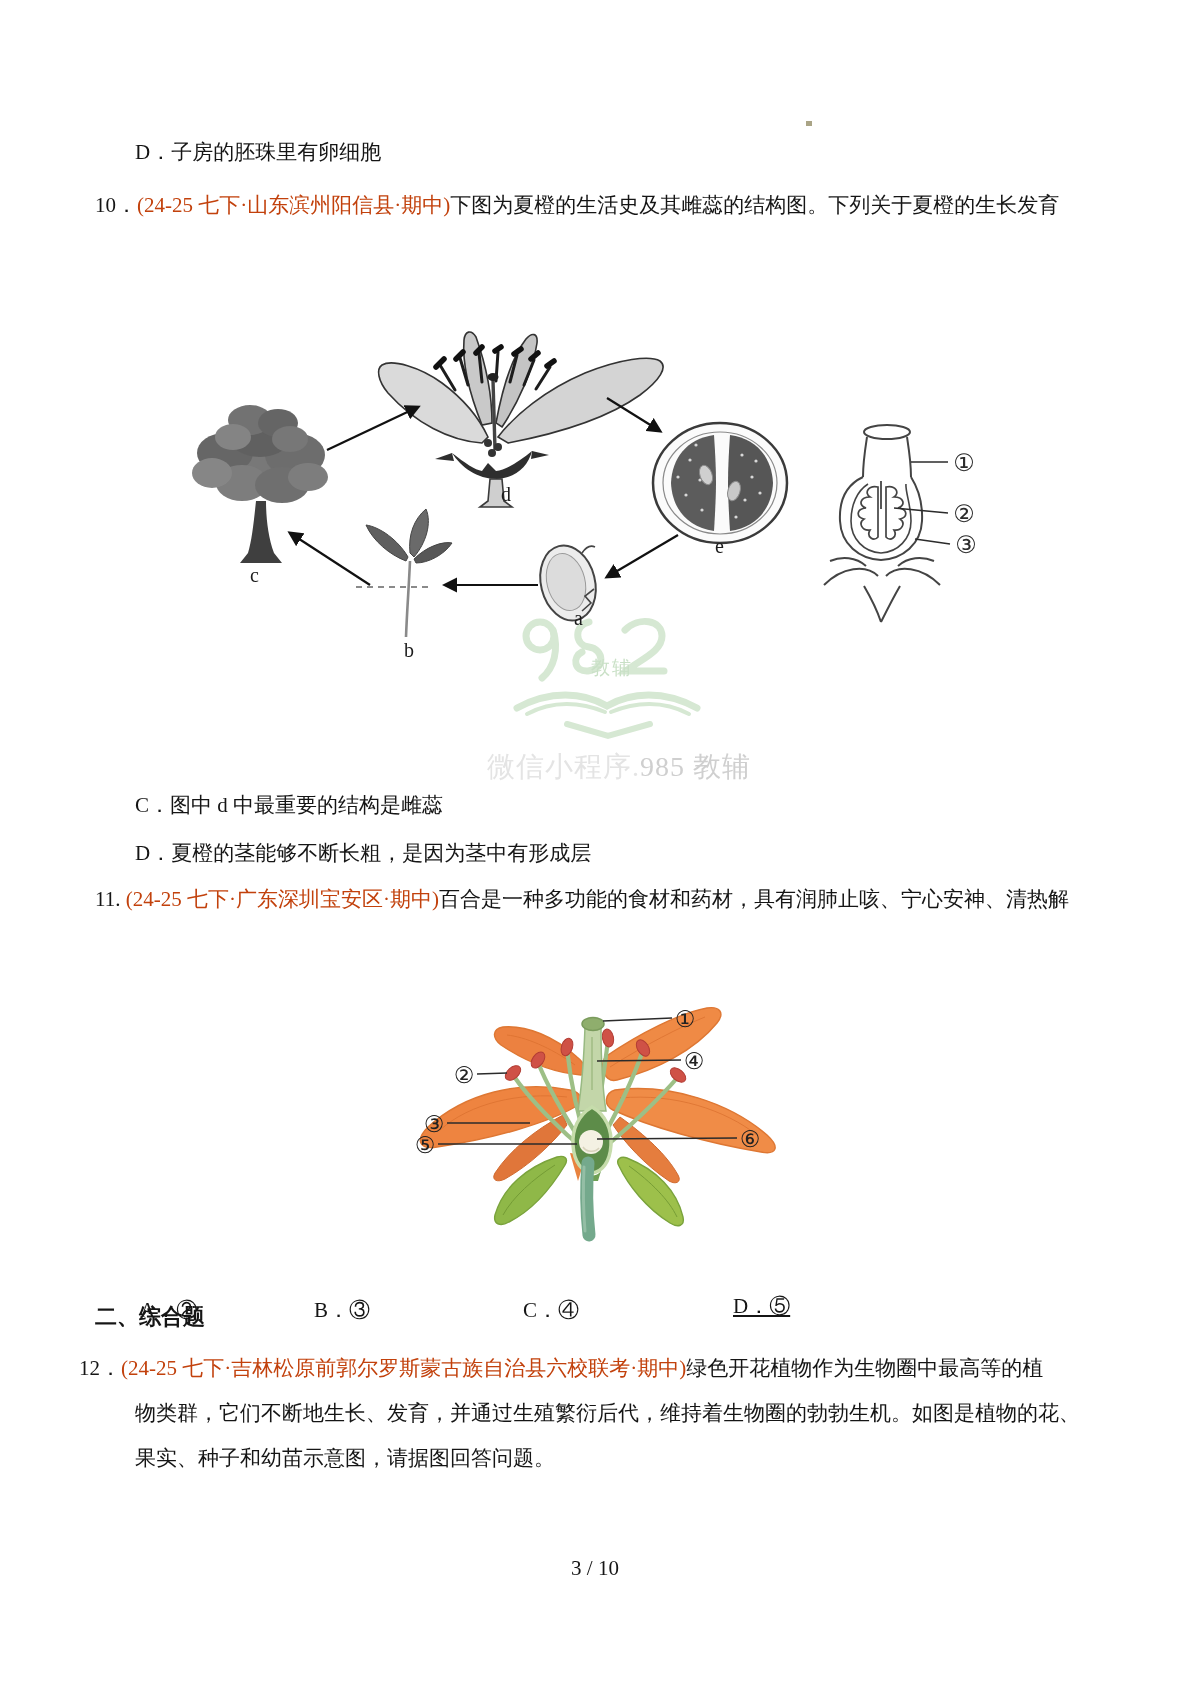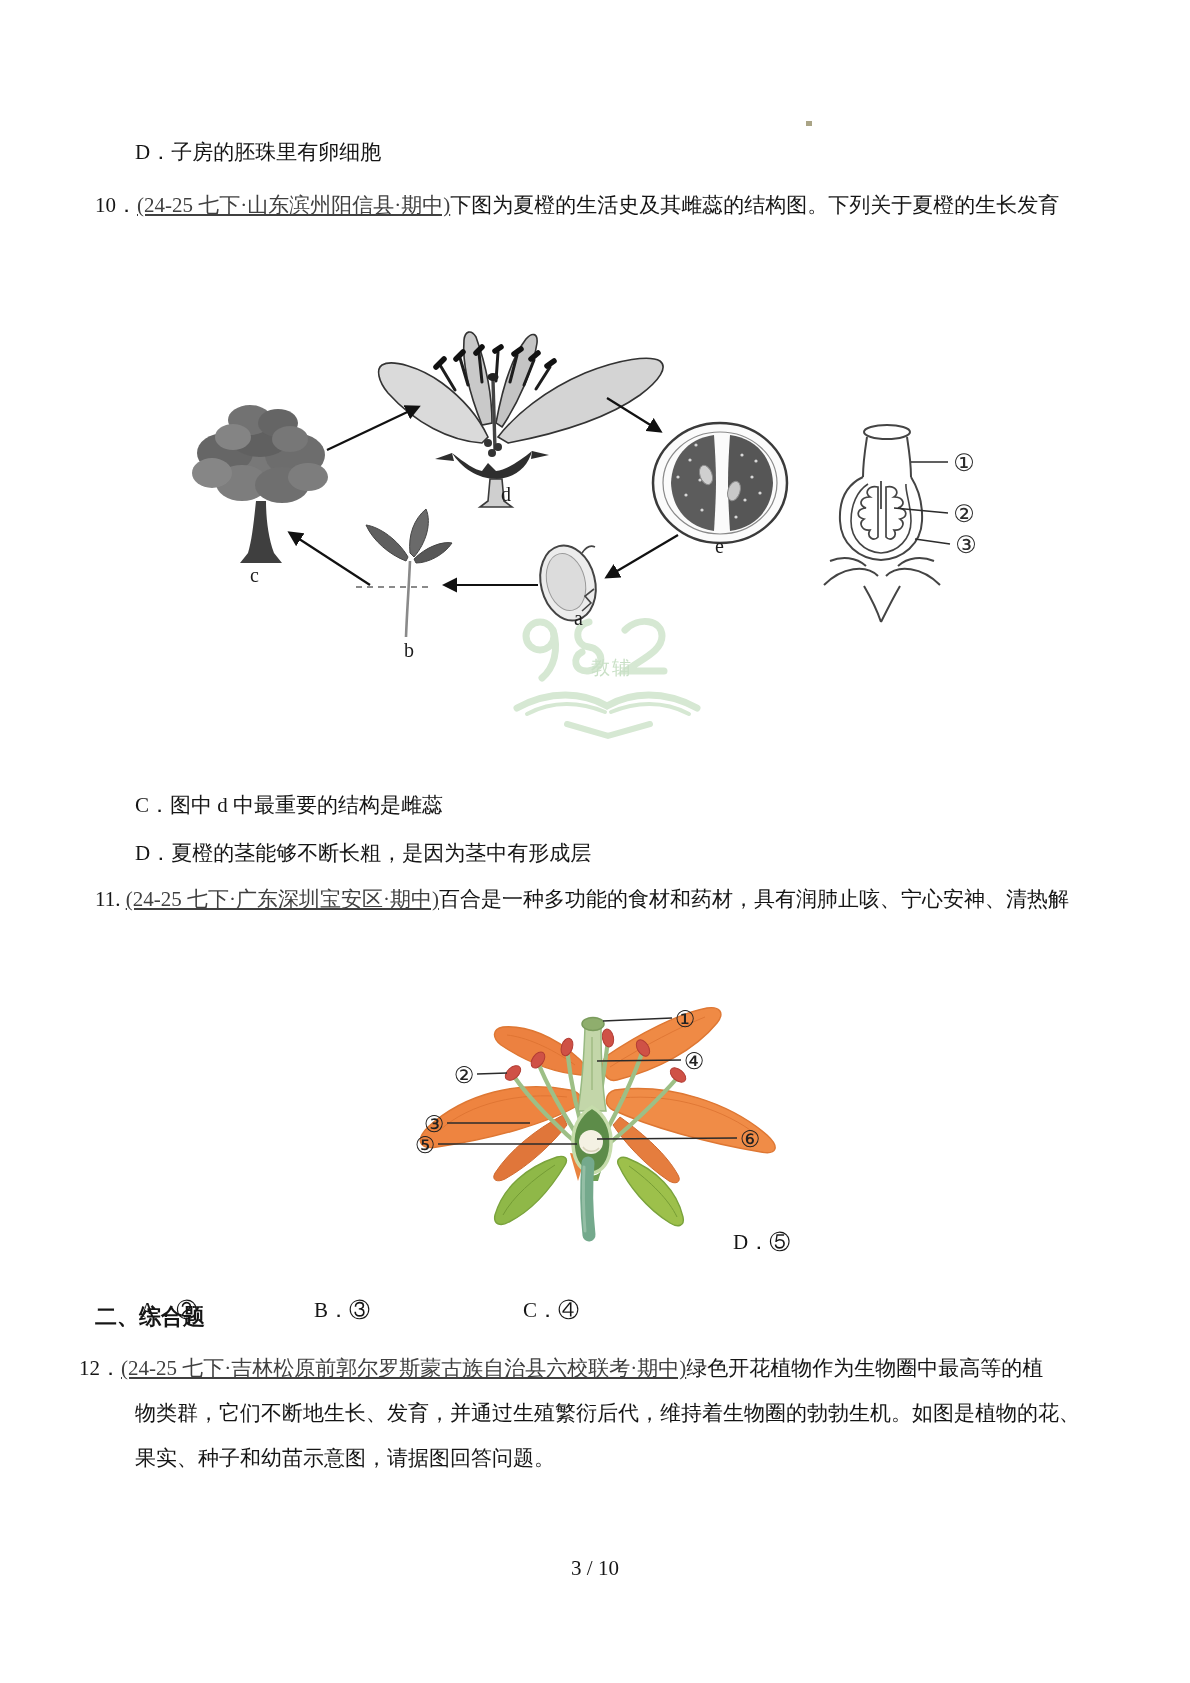--- a/index.html
+++ b/index.html
@@ -1,21 +1,21 @@
 <!DOCTYPE html>
 <html><head>
 <meta charset="utf-8">
 <style>
   html,body{margin:0;padding:0;background:#ffffff;}
   .page{
     position:relative;width:1190px;height:1683px;background:#ffffff;overflow:hidden;
     font-family:"Liberation Serif","DejaVu Serif",serif;color:#151515;
   }
   .line{position:absolute;white-space:nowrap;font-size:21px;line-height:26px;z-index:3;}
-  .green{color:#404040;text-decoration:underline;}
+  .green{color:#c2410c;}
   .emph{
     text-emphasis:filled dot #151515;-webkit-text-emphasis:filled dot #151515;
     text-emphasis-position:under right;-webkit-text-emphasis-position:under;
   }
   .section-header{
     font-family:"Liberation Sans","DejaVu Sans",sans-serif;font-weight:700;font-size:22px;
   }
   .opt-span{position:absolute;white-space:nowrap;font-size:21px;z-index:3;margin-top:32px;}
   .footer{position:absolute;left:0;right:0;top:1556px;text-align:center;font-size:21px;z-index:3;}
   .figure{position:absolute;z-index:2;}
@@ -39,20 +39,23 @@
       <path d="M 48,22 C 54,42 49,60 37,70"></path>
       <path d="M 84,14 C 69,17 69,37 84,39 C 99,41 101,61 83,63 C 69,64 67,49 77,44"></path>
       <path d="M 120,22 C 134,8 157,12 157,28 C 157,44 134,52 121,63 L 159,63"></path>
       <path d="M 12,100 C 45,82 78,84 102,98 C 126,84 159,82 192,100"></path>
       <path d="M 22,106 C 48,92 76,94 100,104 M 106,104 C 130,94 158,92 184,106" stroke-width="4"></path>
       <path d="M 62,116 L 103,128 L 145,116" stroke-width="6"></path>
     </g>
     <text x="86" y="66" font-size="19" fill="#c9e0c6" style="font-family:'Liberation Sans',sans-serif;letter-spacing:2px;">教辅</text>
   </svg>
 
+  <div class="wm-text">
+    <span class="wl">微信小程序.</span><span class="wr">985 教辅</span>
+  </div>
 
   <div class="dot-artifact"></div>
 
   <div class="line" style="left:135px;top:139px;">D．子房的胚珠里有卵细胞</div>
 
   <div class="line" style="left:95px;top:192px;">
     <span>10．</span><span class="green">(24-25 七下·山东滨州阳信县·期中)</span><span>下图为夏橙的生活史及其雌蕊的结构图。下列关于夏橙的生长发育</span>
   </div>
 
   <svg class="figure" style="left:130px;top:295px;" width="880" height="375" viewBox="0 0 880 375">
@@ -274,21 +277,21 @@
       <text class="callout2" x="69" y="88">②</text>
       <text class="callout2" x="39" y="137">③</text>
       <text class="callout2" x="30" y="158">⑤</text>
       <text class="callout2" x="355" y="152">⑥</text>
     </g>
   </svg>
 
   <span class="opt-span" style="left:140px;top:1264px;">A．②</span>
   <span class="opt-span" style="left:314px;top:1264px;">B．③</span>
   <span class="opt-span" style="left:523px;top:1264px;">C．④</span>
-  <span class="opt-span" style="left:733px;top:1196px;">D．⑤</span>
+  <span class="opt-span" style="left:733px;top:1260px;text-decoration:underline;">D．⑤</span>
 
   <div class="line section-header" style="left:95px;top:1304px;">二、综合题</div>
 
   <div class="line" style="left:79px;top:1355px;">
     <span>12．</span><span class="green">(24-25 七下·吉林松原前郭尔罗斯蒙古族自治县六校联考·期中)</span><span>绿色开花植物作为生物圈中最高等的植</span>
   </div>
   <div class="line" style="left:135px;top:1445px;">果实、种子和幼苗示意图，请据图回答问题。</div>
   <div class="line" style="left:135px;top:1400px;">物类群，它们不断地生长、发育，并通过生殖繁衍后代，维持着生物圈的勃勃生机。如图是植物的花、</div>
 
   <div class="footer">3 / 10</div>

